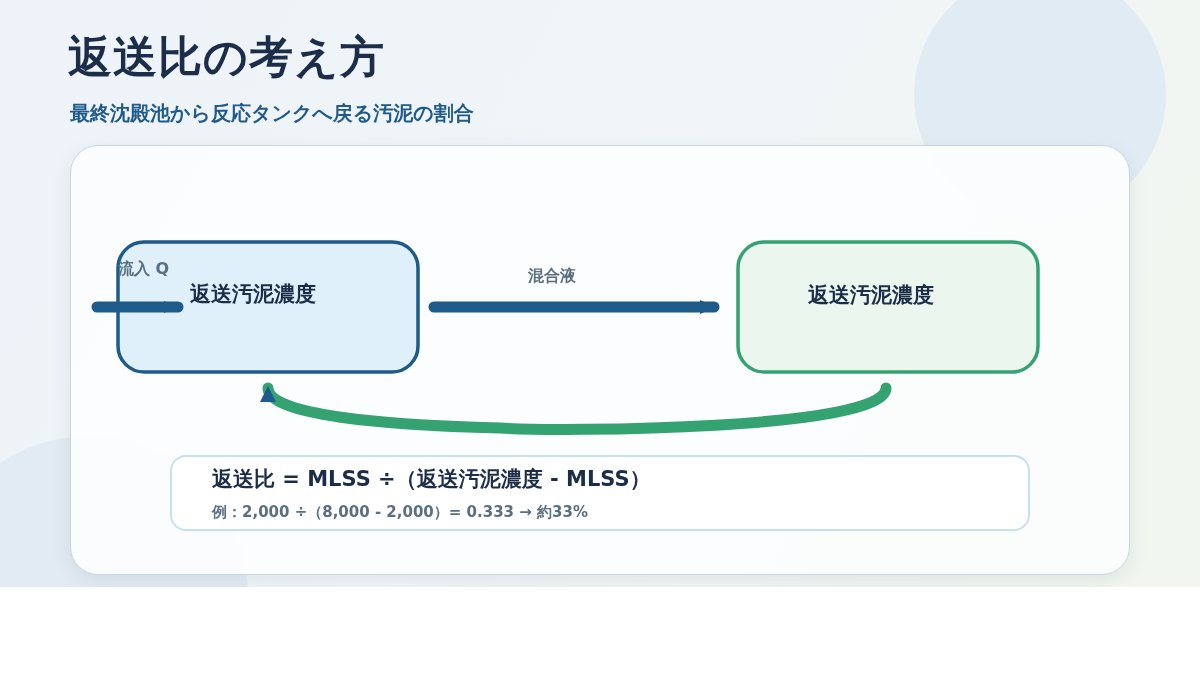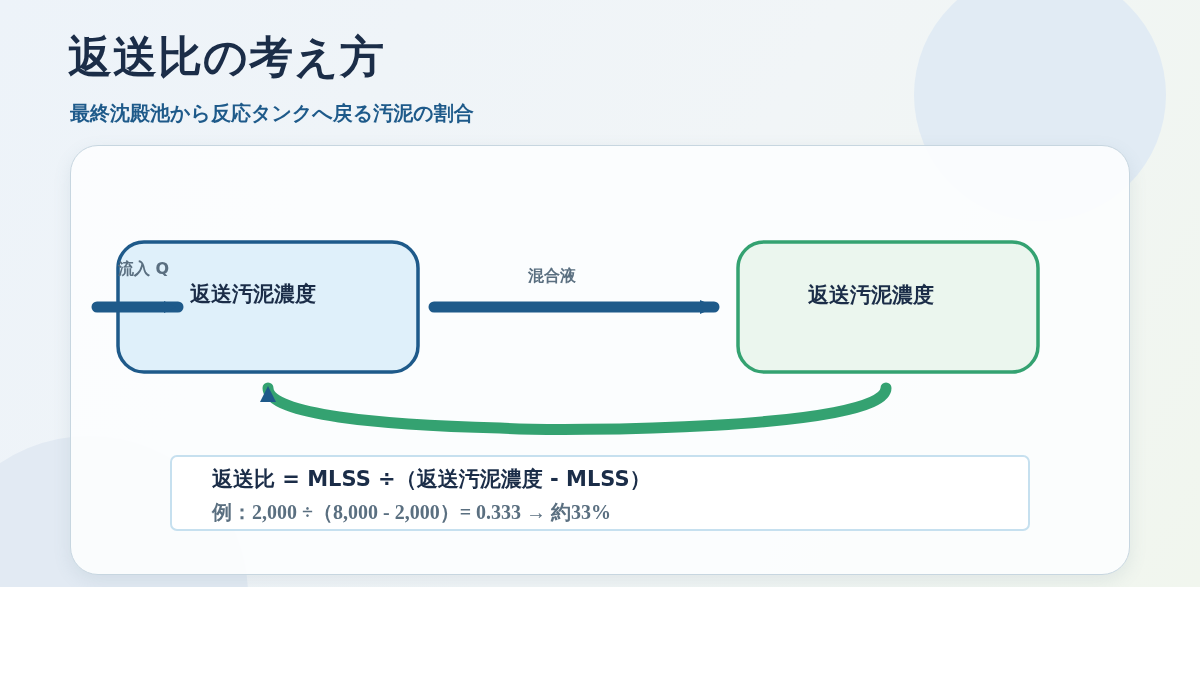--- a/index.html
+++ b/index.html
@@ -48,29 +48,29 @@
       position: absolute; font-size: 21px; font-weight: bold; color: #1b2d48;
       white-space: nowrap; line-height: 26px;
     }
     .flow-label {
       position: absolute; font-size: 16px; font-weight: bold; color: #5a6f80;
       white-space: nowrap; line-height: 20px; text-align: right;
     }
 
     .formula-box {
       position: absolute; left: 170px; top: 455px; width: 860px; height: 76px;
-      background: #ffffff; border: 2px solid #c6e0ef; border-radius: 7px;
+      background: #ffffff; border: 2px solid #c6e0ef; border-radius: 16px;
     }
     .formula-main {
       position: absolute; left: 40px; top: 8px;
       font-size: 21px; font-weight: bold; color: #1b2d48; white-space: nowrap; line-height: 28px;
     }
     .formula-example {
       position: absolute; left: 40px; top: 44px;
-      font-size: 20px; font-weight: bold; color: #5a6f80; white-space: nowrap; line-height: 22px; font-family: Liberation Serif, serif;
+      font-size: 15px; font-weight: bold; color: #5a6f80; white-space: nowrap; line-height: 22px;
     }
   </style>
 </head>
 <body>
 
 <div class="slide">
   <div class="deco-circle-tr"></div>
   <div class="deco-clip-bl">
     <div class="deco-circle-bl"></div>
   </div>

